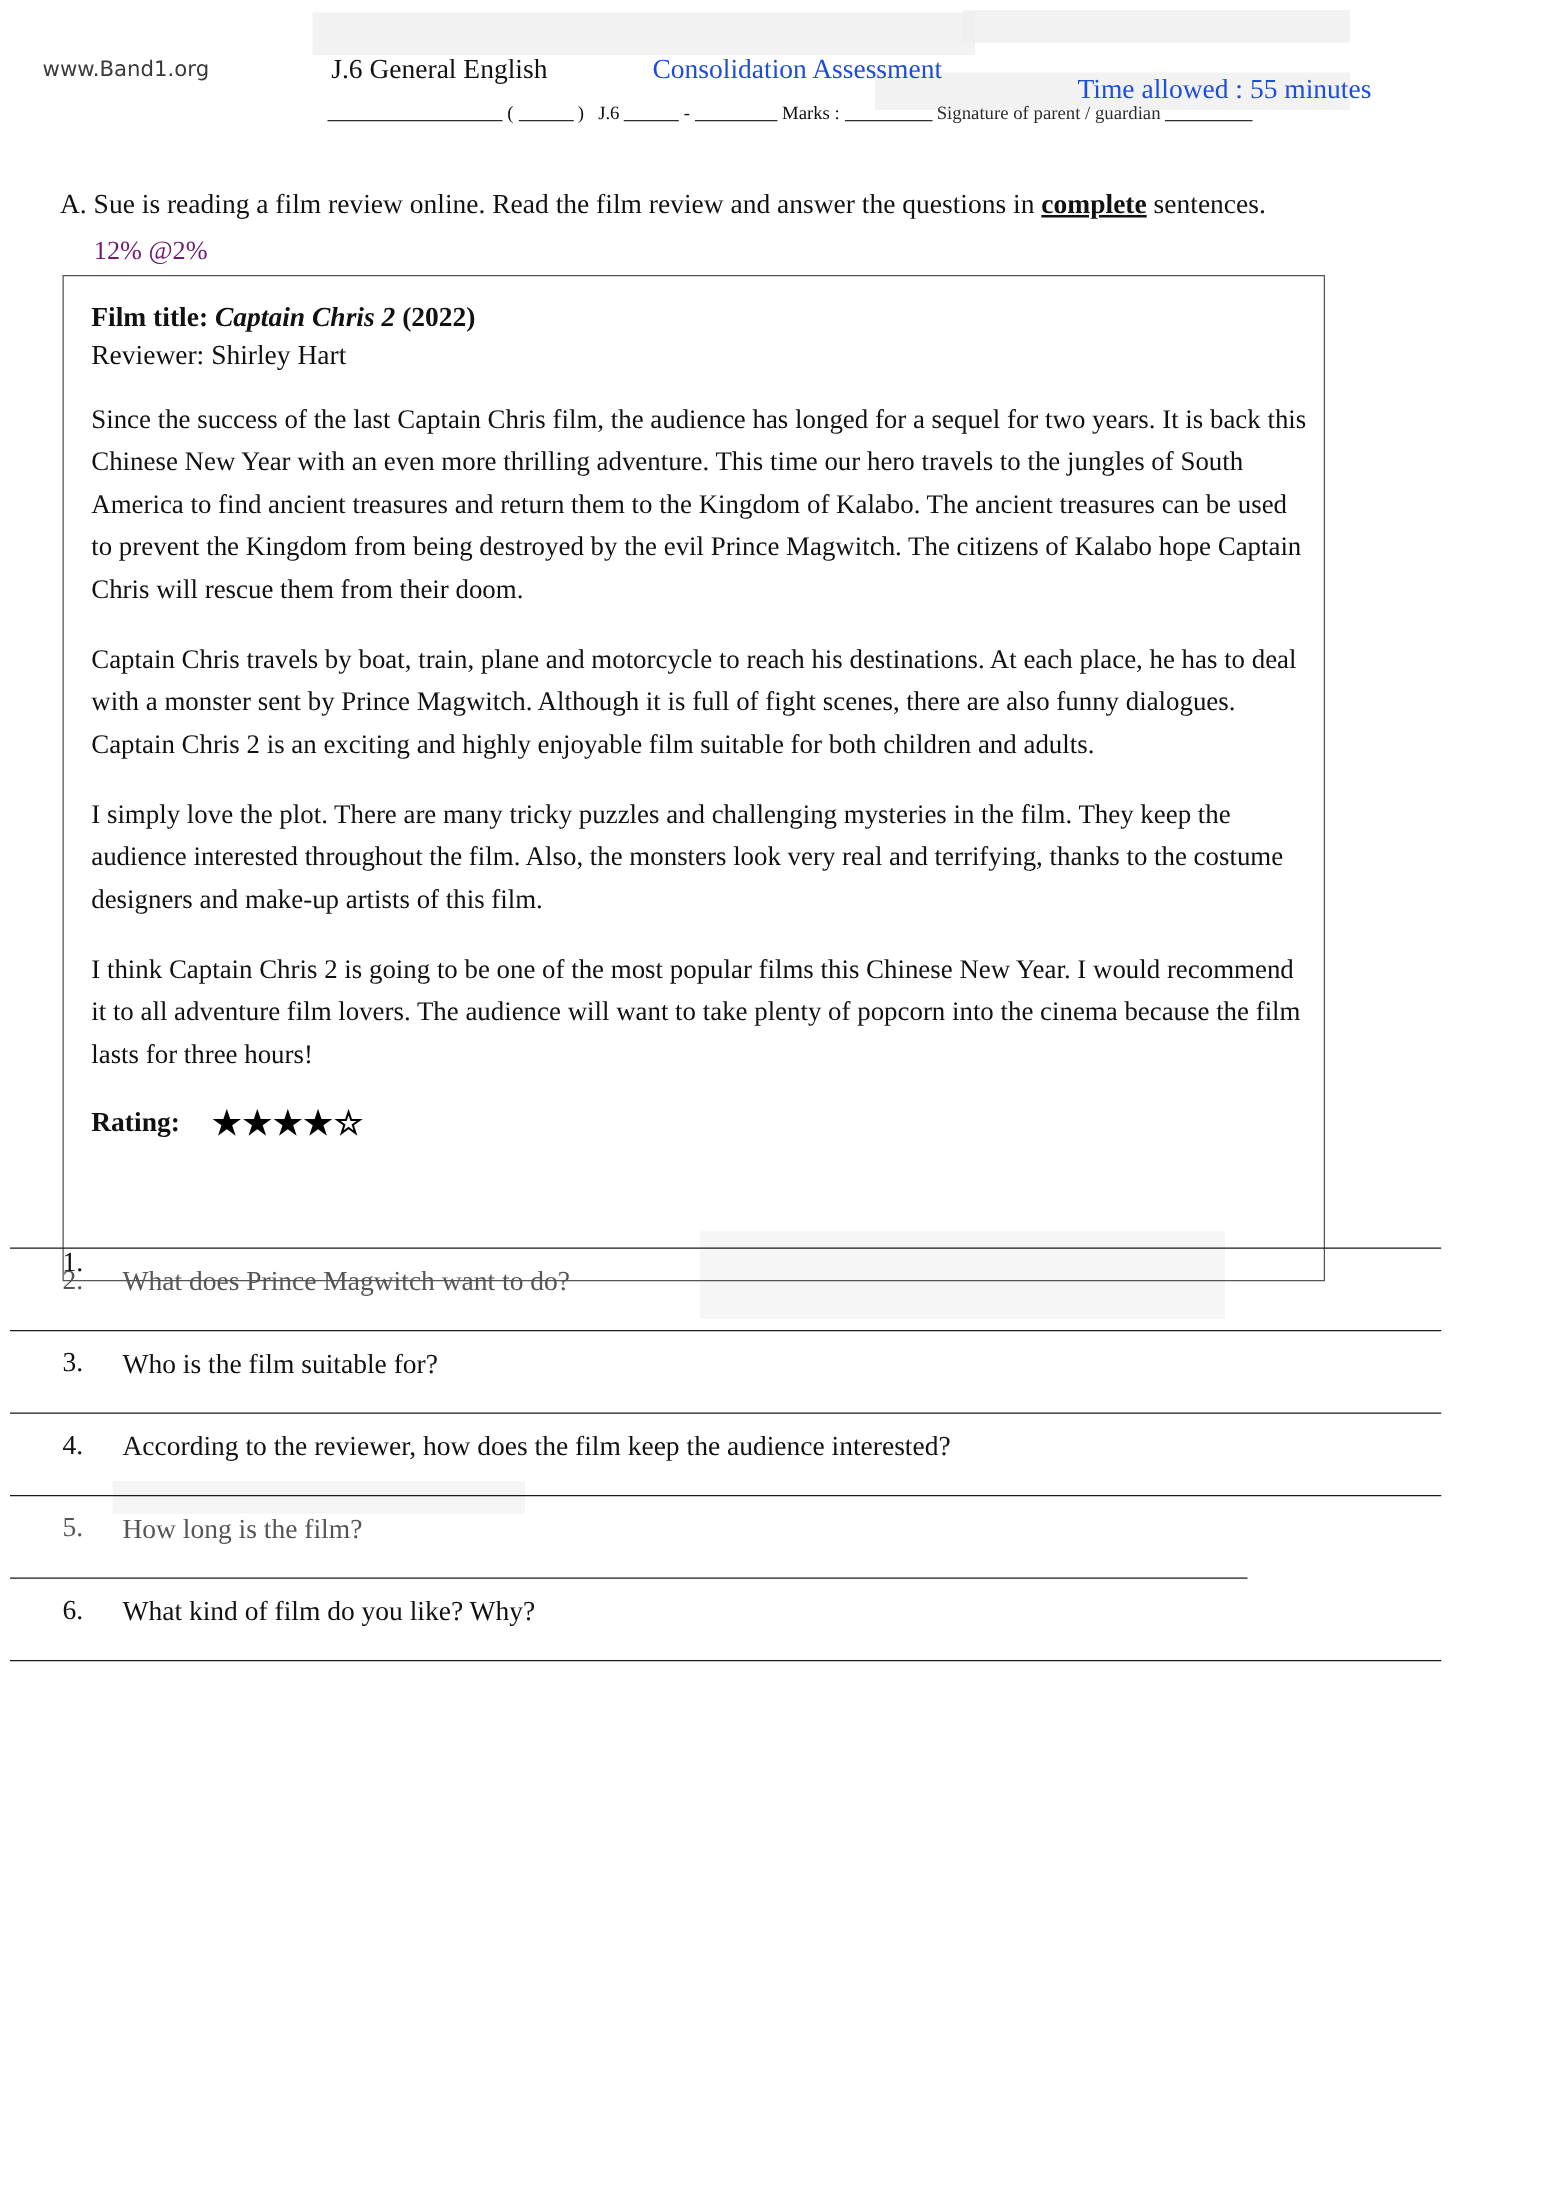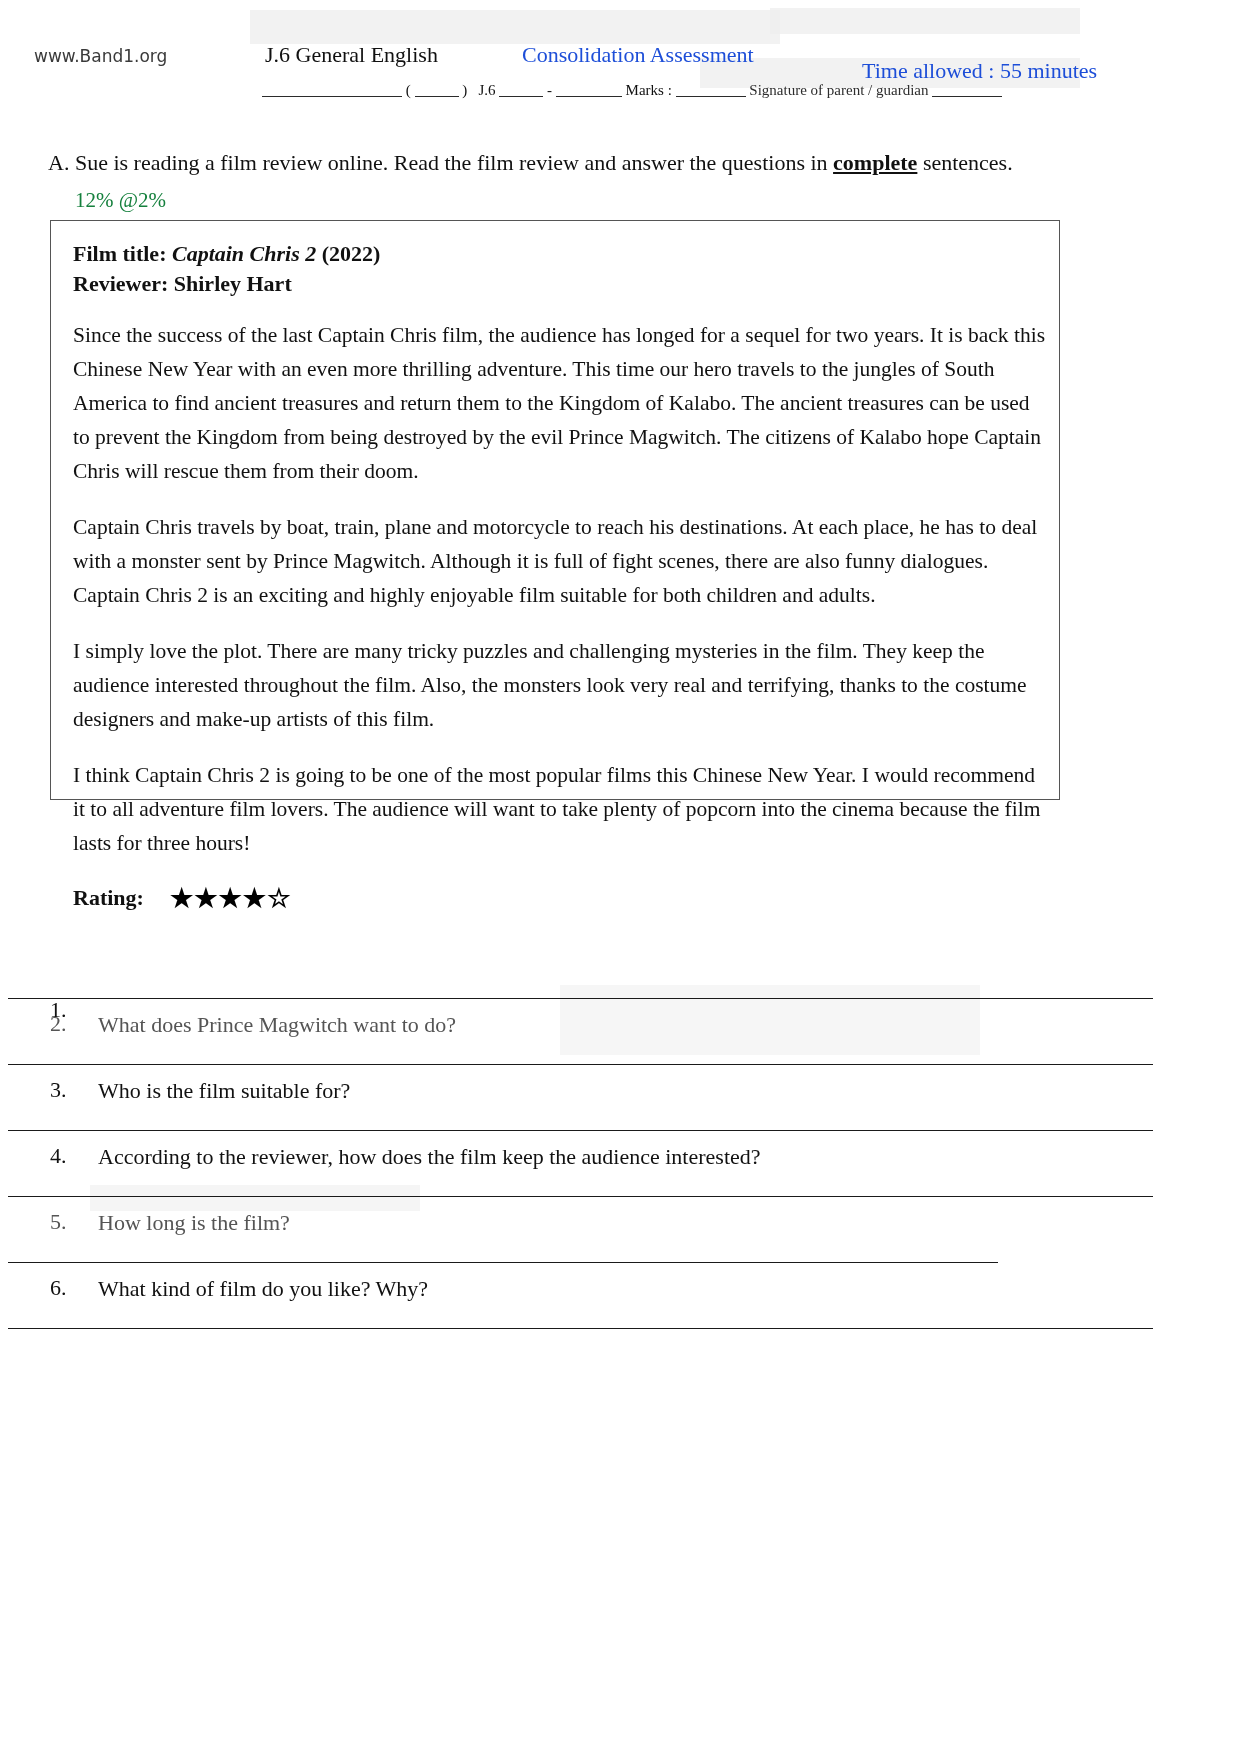--- a/index.html
+++ b/index.html
@@ -117,46 +117,46 @@
   }
   .instruction u {
     text-decoration: underline;
     font-weight: bold;
   }
   .marks-note {
     position: absolute;
     left: 75px;
     top: 188px;
     font-size: 21px;
-    color: #15803d;
+    color: #701a75;
     font-family: Liberation Serif, serif;
   }
 
   
   .reading-box {
     position: absolute;
     left: 50px;
     top: 220px;
     width: 1010px;
-    height: 580px;
+    height: 805px;
     border: 1px solid #555;
     box-sizing: border-box;
     padding: 20px 8px 10px 22px;
   }
   .film-title {
     font-size: 22px;
     font-weight: bold;
     margin: 0 0 4px 0;
   }
   .film-title em {
     font-style: italic;
   }
   .reviewer {
     font-size: 22px;
-    font-weight: bold;
+    font-weight: normal;
     margin: 2px 0 22px 0;
   }
   .para {
     font-size: 21.5px;
     line-height: 1.58;
     margin: 0 0 22px 0;
     text-align: left;
   }
   .rating-row {
     font-size: 22px;

